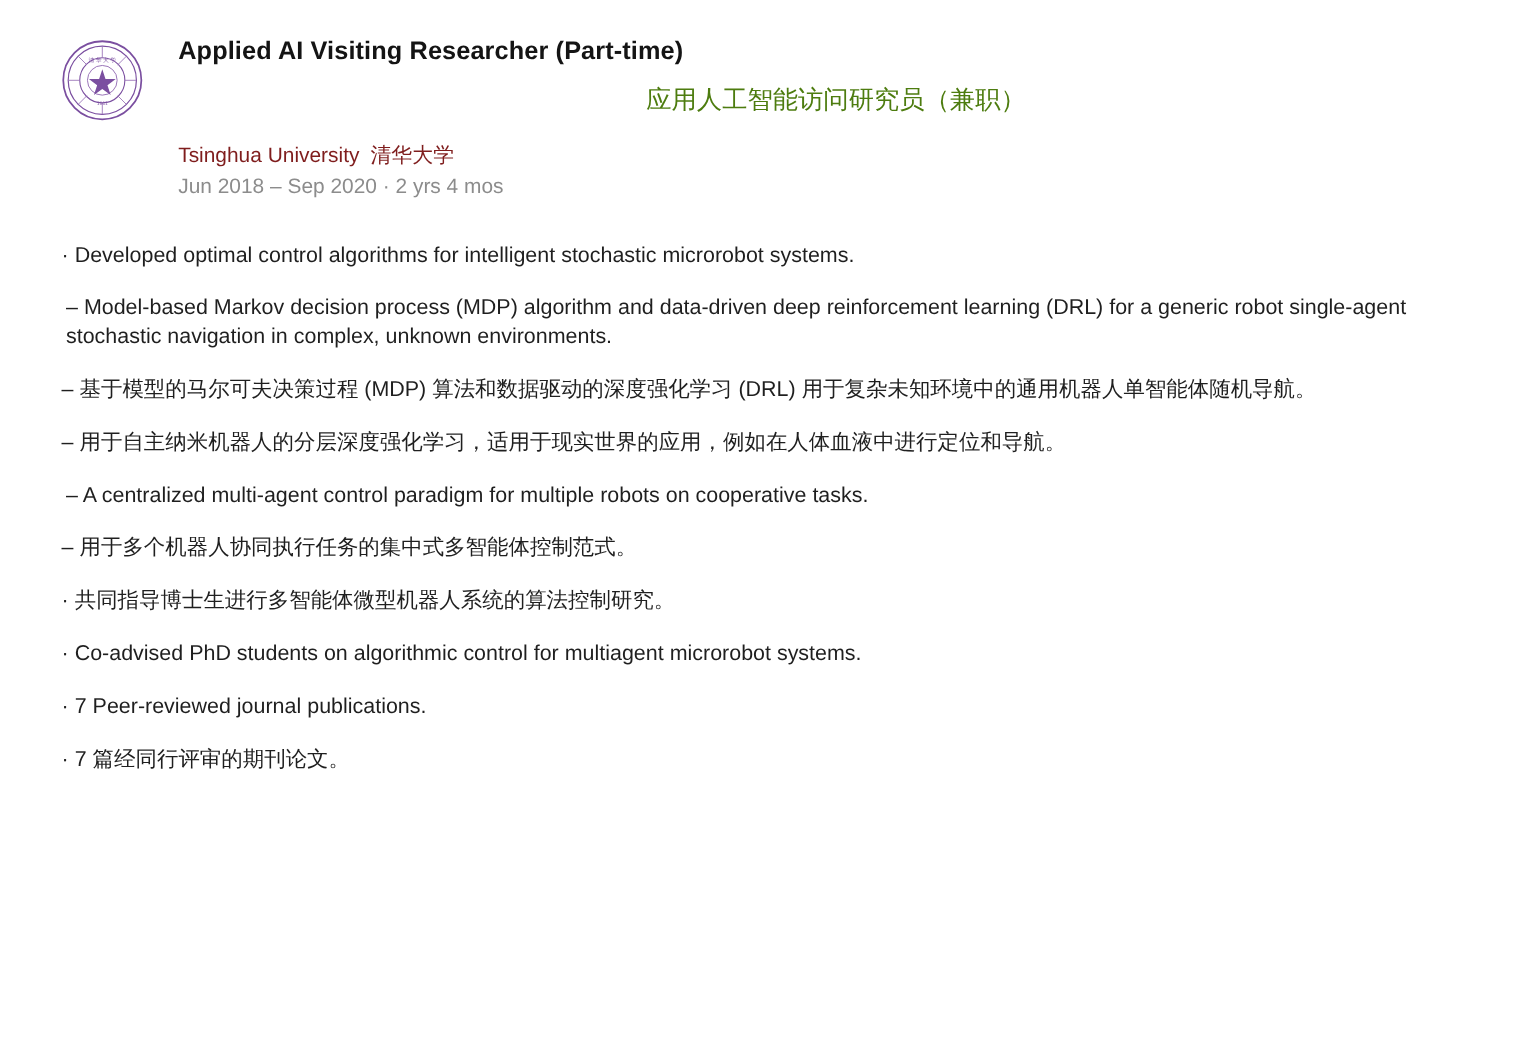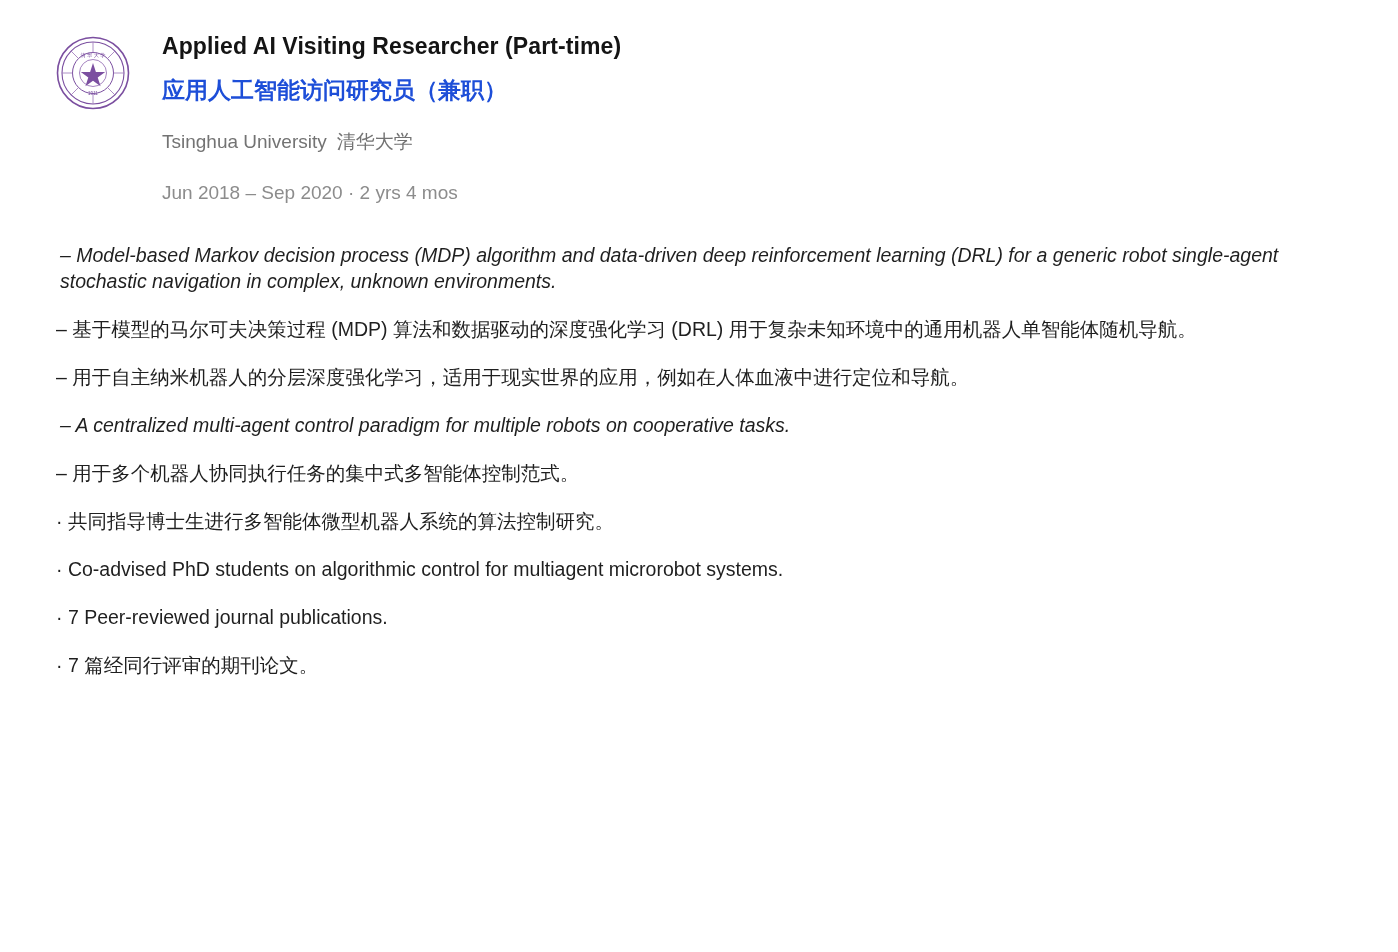--- a/index.html
+++ b/index.html
@@ -47,38 +47,39 @@
   }
   .title-en {
     font-size: 23px;
     font-weight: bold;
     line-height: 1.3;
     color: #141414;
     letter-spacing: .1px;
   }
   .title-zh {
     font-size: 23px;
-    font-weight: bold;
+    font-weight: normal;
     line-height: 1.45;
-    color: #1d4ed8;
+    color: #4d7c0f;
     margin-top: 12px;
+    text-align: center;
   }
   .org {
     font-size: 19px;
-    color: #737373;
+    color: #7f1d1d;
     margin-top: 22px;
     line-height: 1.35;
   }
   .org .zh {
     margin-left: 10px;
   }
   .dates-en {
     font-size: 19px;
     color: #8c8c8c;
-    margin-top: 25px;
+    margin-top: 2px;
     line-height: 1.35;
   }
   .dates-zh {
     font-size: 19px;
     color: #8c8c8c;
     margin-top: 19px;
     line-height: 1.35;
   }
   .description {
     margin-top: 36px;
@@ -86,21 +87,20 @@
   }
   .desc-line {
     font-size: 19.5px;
     line-height: 1.38;
     color: #1f1f1f;
     margin-bottom: 21px;
     max-width: 1300px;
   }
   .desc-line.sub {
     padding-left: 4px;
-    font-style: italic;
   }
 </style>
 </head>
 <body>
 
 <div class="page">
   <div class="entry">
 
     <div class="header-row">
 
@@ -130,20 +130,21 @@
         <div class="title-en">Applied AI Visiting Researcher (Part-time)</div>
         <div class="title-zh">应用人工智能访问研究员（兼职）</div>
         <div class="org">
           <span>Tsinghua University</span><span class="zh">清华大学</span>
         </div>
         <div class="dates-en">Jun 2018 – Sep 2020 · 2 yrs 4 mos</div>
       </div>
     </div>
 
     <div class="description">
+      <div class="desc-line">· Developed optimal control algorithms for intelligent stochastic microrobot systems.</div>
       <div class="desc-line sub"> – Model-based Markov decision process (MDP) algorithm and data-driven deep reinforcement learning (DRL) for a generic robot single-agent stochastic navigation in complex, unknown environments.</div>
       <div class="desc-line">– 基于模型的马尔可夫决策过程 (MDP) 算法和数据驱动的深度强化学习 (DRL) 用于复杂未知环境中的通用机器人单智能体随机导航。</div>
       <div class="desc-line">– 用于自主纳米机器人的分层深度强化学习，适用于现实世界的应用，例如在人体血液中进行定位和导航。</div>
       <div class="desc-line sub"> – A centralized multi-agent control paradigm for multiple robots on cooperative tasks.</div>
       <div class="desc-line">– 用于多个机器人协同执行任务的集中式多智能体控制范式。</div>
       <div class="desc-line">· 共同指导博士生进行多智能体微型机器人系统的算法控制研究。</div>
       <div class="desc-line">· Co-advised PhD students on algorithmic control for multiagent microrobot systems.</div>
       <div class="desc-line">· 7 Peer-reviewed journal publications.</div>
       <div class="desc-line">· 7 篇经同行评审的期刊论文。</div>
     </div>

